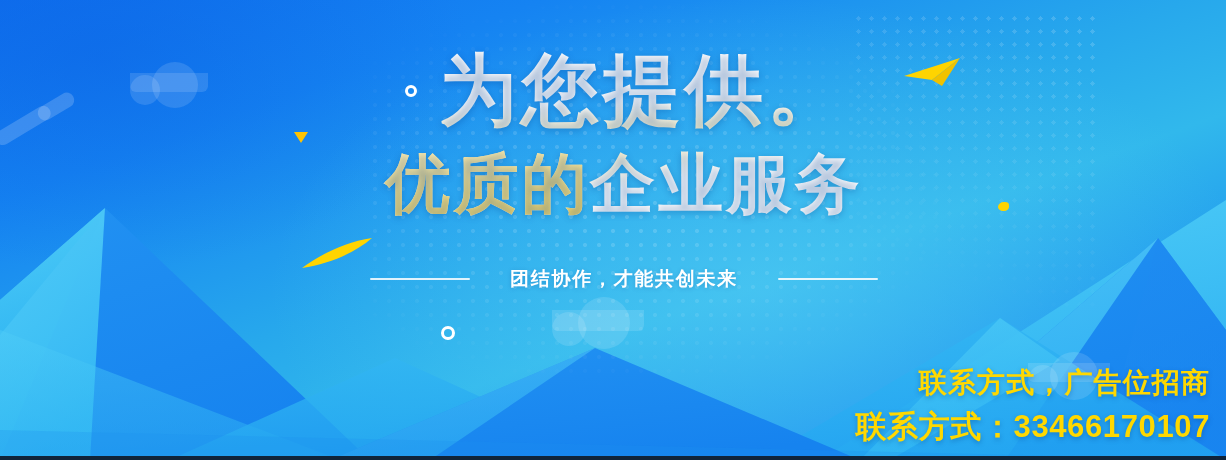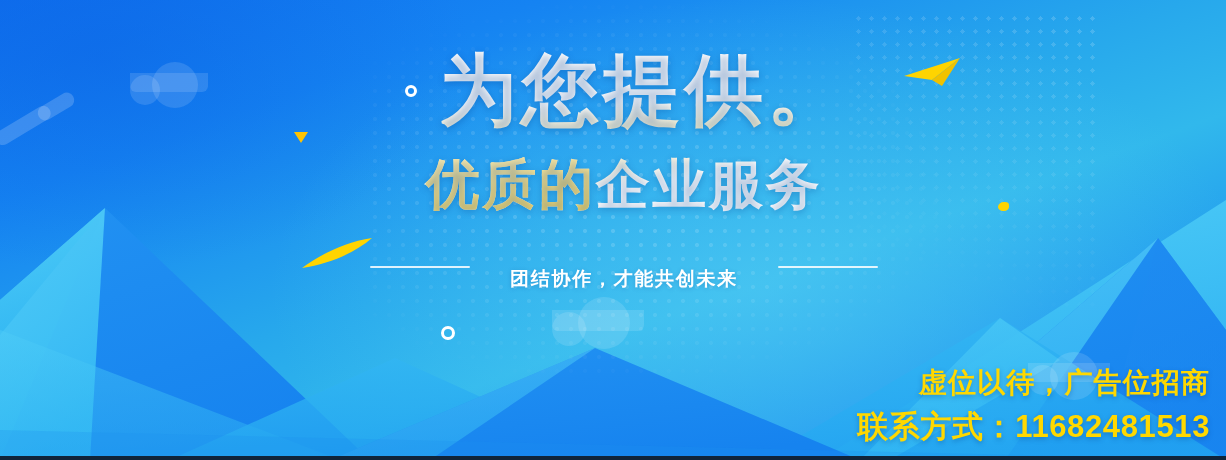--- a/index.html
+++ b/index.html
@@ -104,39 +104,39 @@
     line-height:84px;
     padding-left:62px;
     color:#ffffff;
     background:linear-gradient(178deg,#ffffff 0%,#ffffff 58%,#fdf6d8 78%,#f6e6a6 100%);
     -webkit-background-clip:text;
             background-clip:text;
     -webkit-text-fill-color:transparent;
   }
   #line2{
     top:140px;
-    font-size:54px;
+    font-size:65px;
     line-height:88px;
     padding-left:22px;
     background:linear-gradient(170deg,#fdf3cf 0%,#f8e9ae 30%,#ffffff 52%,#ffffff 72%,#f4e5a4 100%);
     -webkit-background-clip:text;
             background-clip:text;
     -webkit-text-fill-color:transparent;
   }
   #line2 .gold{
     background:linear-gradient(175deg,#fdeeb6 0%,#f3dd84 55%,#ecd268 100%);
     -webkit-background-clip:text;
             background-clip:text;
     -webkit-text-fill-color:transparent;
   }
   
   #subtitle-row{
     position:absolute;
     top:266px; left:0; right:0;
-    display:flex; align-items:flex-start; justify-content:center;
+    display:flex; align-items:center; justify-content:center;
     gap:40px;
     padding-left:22px;
   }
   #subtitle-row .rule{
     width:100px; height:2px;
     background:rgba(255,255,255,.85);
     border-radius:2px;
   }
   #subtitle{
     color:#ffffff;
@@ -274,17 +274,17 @@
     <span class="gold">优质的</span><span>企业服务</span>
   </div>
 
   <div id="subtitle-row">
     <span class="rule"></span>
     <span id="subtitle">团结协作，才能共创未来</span>
     <span class="rule"></span>
   </div>
 
   <div id="contact">
-    <div id="ad-slot">虚位以待，广告位招商</div>
-    <div id="contact-line">联系方式：11682481513</div>
+    <div id="ad-slot">联系方式，广告位招商</div>
+    <div id="contact-line">联系方式：33466170107</div>
   </div>
 
 </div>
 
 </body></html>

